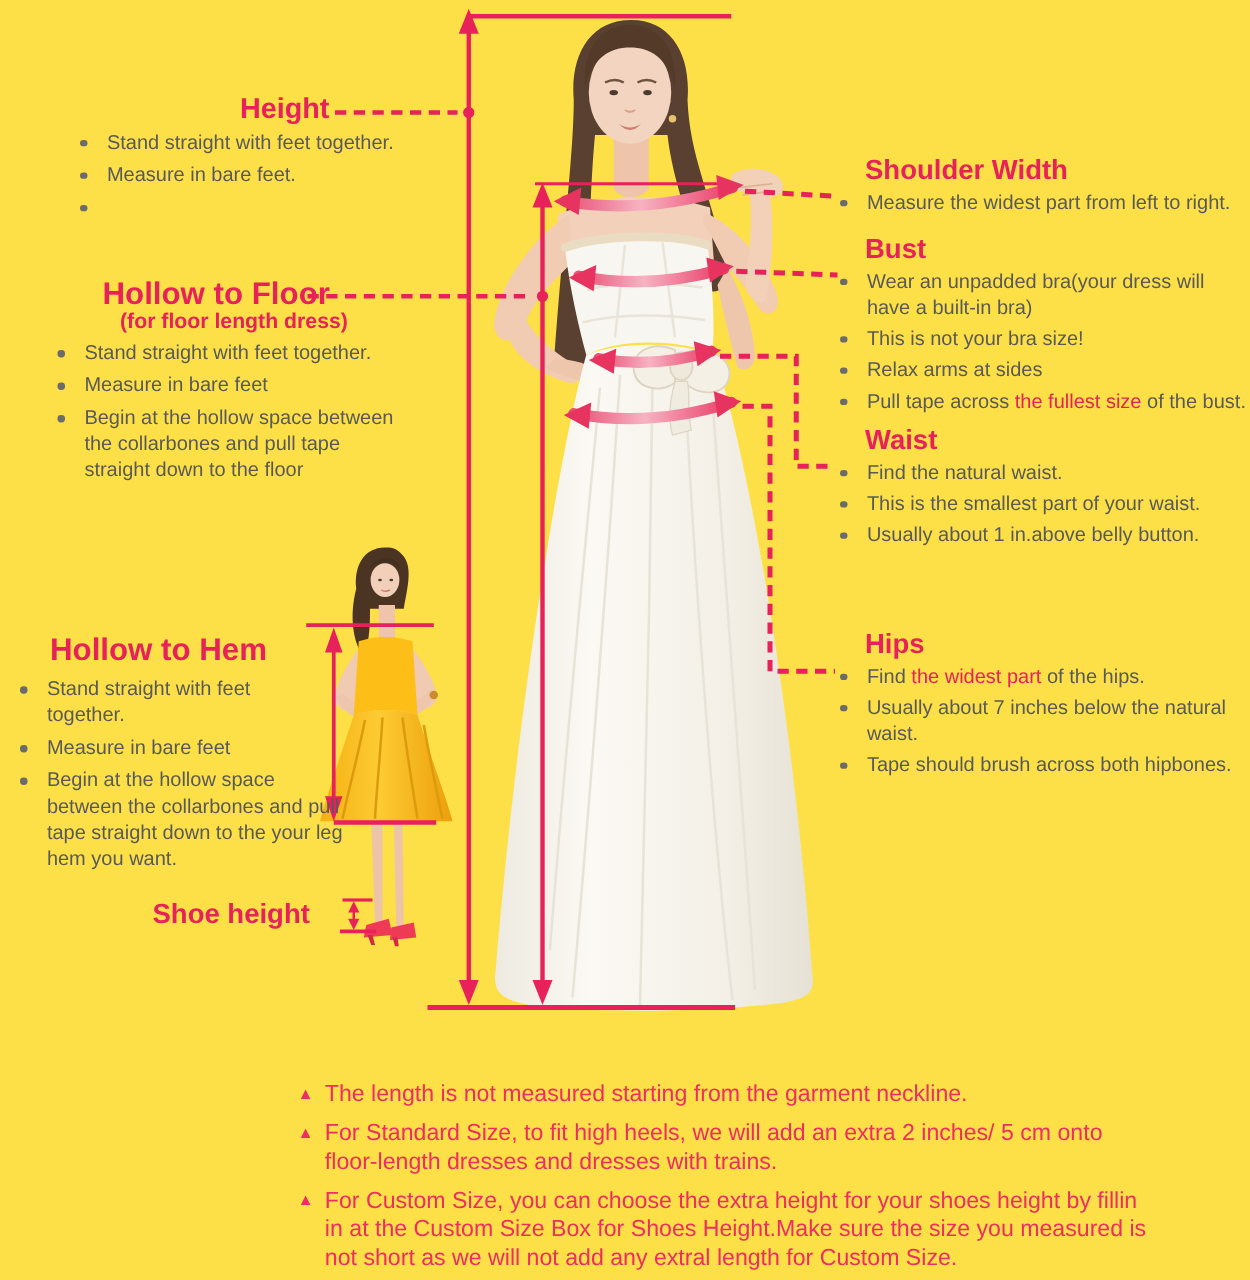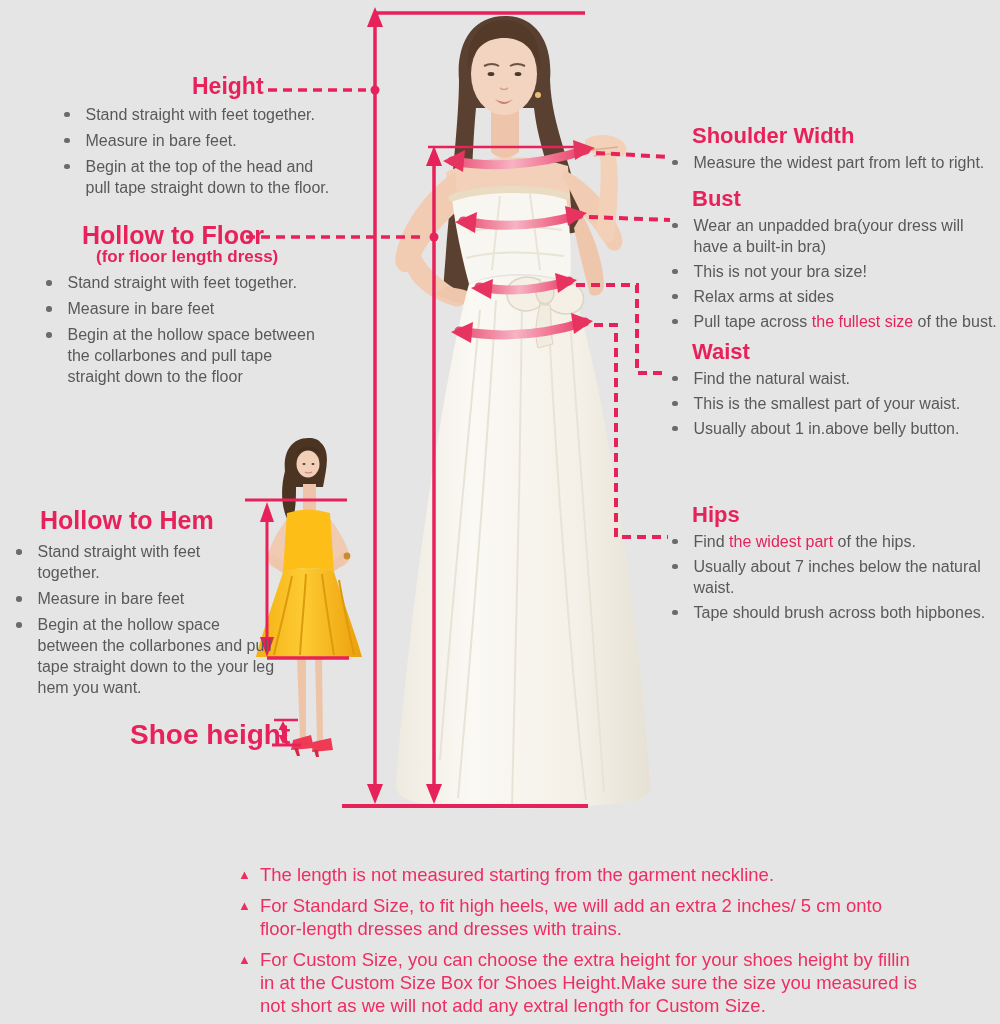--- a/index.html
+++ b/index.html
@@ -1,37 +1,37 @@
 <!DOCTYPE html>
 <html><head>
 <meta charset="utf-8">
 <style>
   html,body{margin:0;padding:0;background:#ffffff;}
   #canvas{
-    position:relative;width:1000px;height:1024px;background:#e5e5e5;overflow:hidden;
+    position:relative;width:1000px;height:1024px;background:#fde047;overflow:hidden;
     font-family:"Liberation Sans",sans-serif;
   }
   #art{position:absolute;left:0;top:0;width:1000px;height:1024px;z-index:1;}
   .sec{position:absolute;z-index:2;}
   .hd{font-weight:bold;color:#e7215a;line-height:1.12;}
   .sub{font-weight:bold;color:#e7215a;}
   .bul{display:flex;gap:16px;color:#595959;font-size:16px;line-height:21px;margin-bottom:5px;}
   .bul .dot{width:5.5px;height:5.5px;border-radius:50%;background:#6b6b6b;margin-top:8px;flex:none;}
   .bul .tx{white-space:pre-line;}
   .rt .bul{margin-bottom:4px;}
   .hl{color:#e7215a;}
   
   #sec-height{left:64px;top:74px;width:312px;}
   #sec-height .hd{font-size:23px;margin-left:128px;margin-bottom:4px;}
   #sec-hfloor{left:46px;top:221px;width:332px;}
   #sec-hfloor .hd{font-size:25px;margin-left:36px;}
   #sec-hfloor .sub{font-size:17px;line-height:16px;margin-left:50px;margin-bottom:7px;}
   #sec-hhem{left:16px;top:506px;width:276px;}
   #sec-hhem .hd{font-size:25px;margin-left:24px;margin-bottom:7px;}
-  #shoe-label{left:130px;top:719px;font-size:28px;}
+  #shoe-label{left:122px;top:719px;font-size:22px;}
   
   .rt{left:672px;width:326px;}
   .rt .hd{font-size:22px;margin-left:20px;margin-bottom:3px;}
   #sec-shoulder{top:124px;}
   #sec-bust{top:187px;}
   #sec-waist{top:340px;}
   #sec-hips{top:503px;}
   
   #notes{left:238px;top:863px;width:762px;}
   .note{display:flex;gap:9px;margin-bottom:8px;color:#ee2d62;font-size:18.5px;line-height:23px;}
@@ -209,22 +209,20 @@
     <div class="bul">
         <span class="dot"></span>
         <span class="tx">Stand straight with feet together.</span>
       </div>
     <div class="bul">
         <span class="dot"></span>
         <span class="tx">Measure in bare feet.</span>
       </div>
     <div class="bul">
         <span class="dot"></span>
-        <span class="tx">Begin at the top of the head and
-pull tape straight down to the floor.</span>
       </div>
   </div>
 
   <div class="sec" id="sec-hfloor">
     <div class="hd">Hollow to Floor</div>
     <div class="sub">(for floor length dress)</div>
     <div class="bul">
         <span class="dot"></span>
         <span class="tx">Stand straight with feet together.</span>
       </div>

